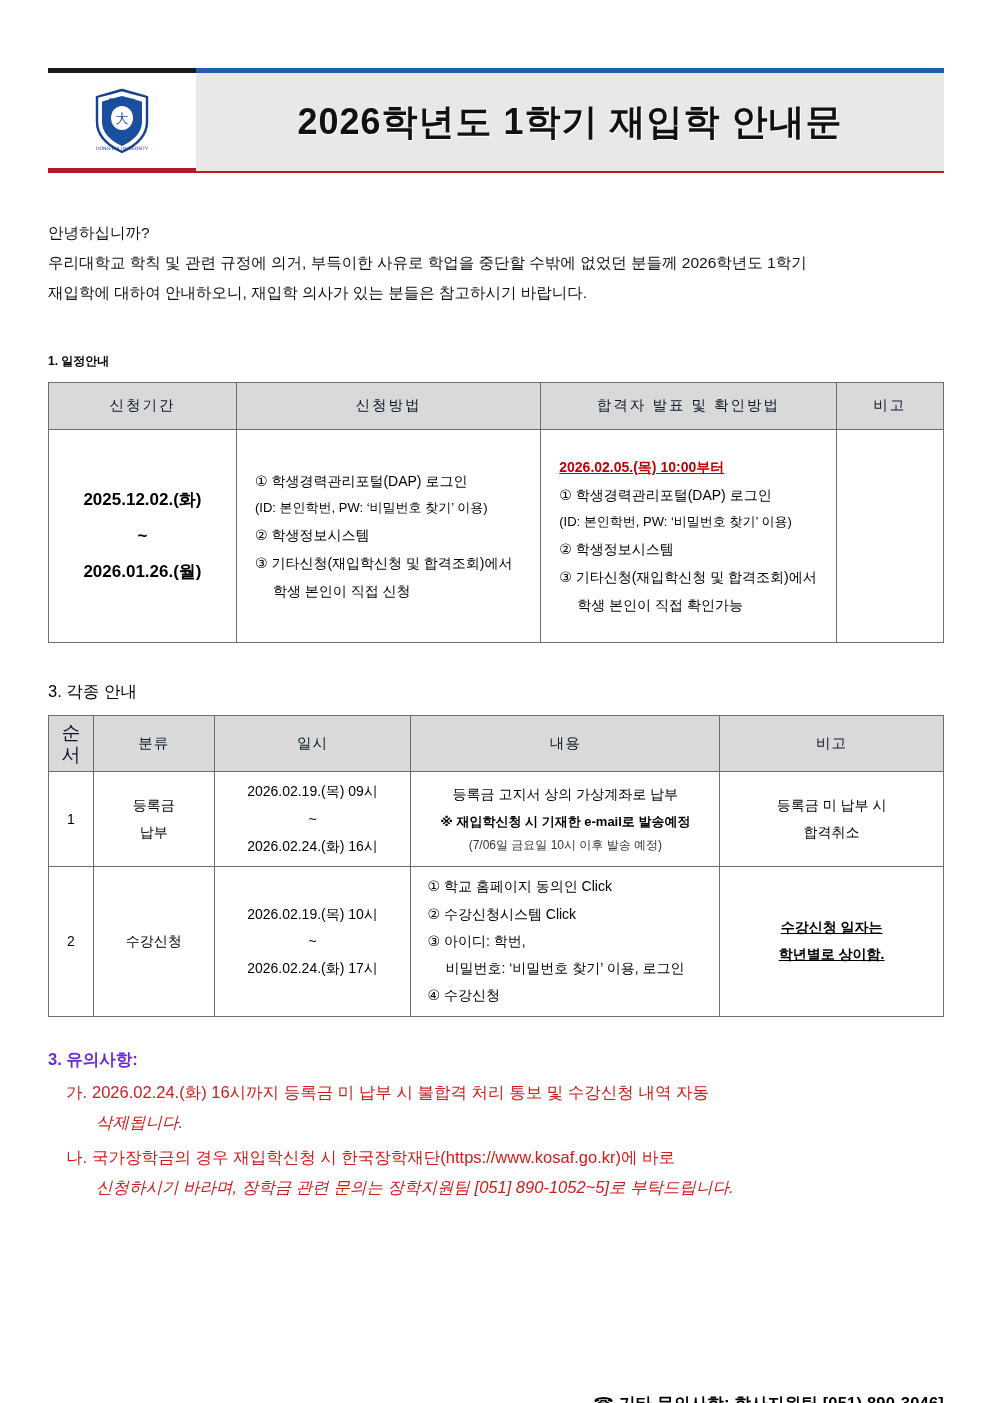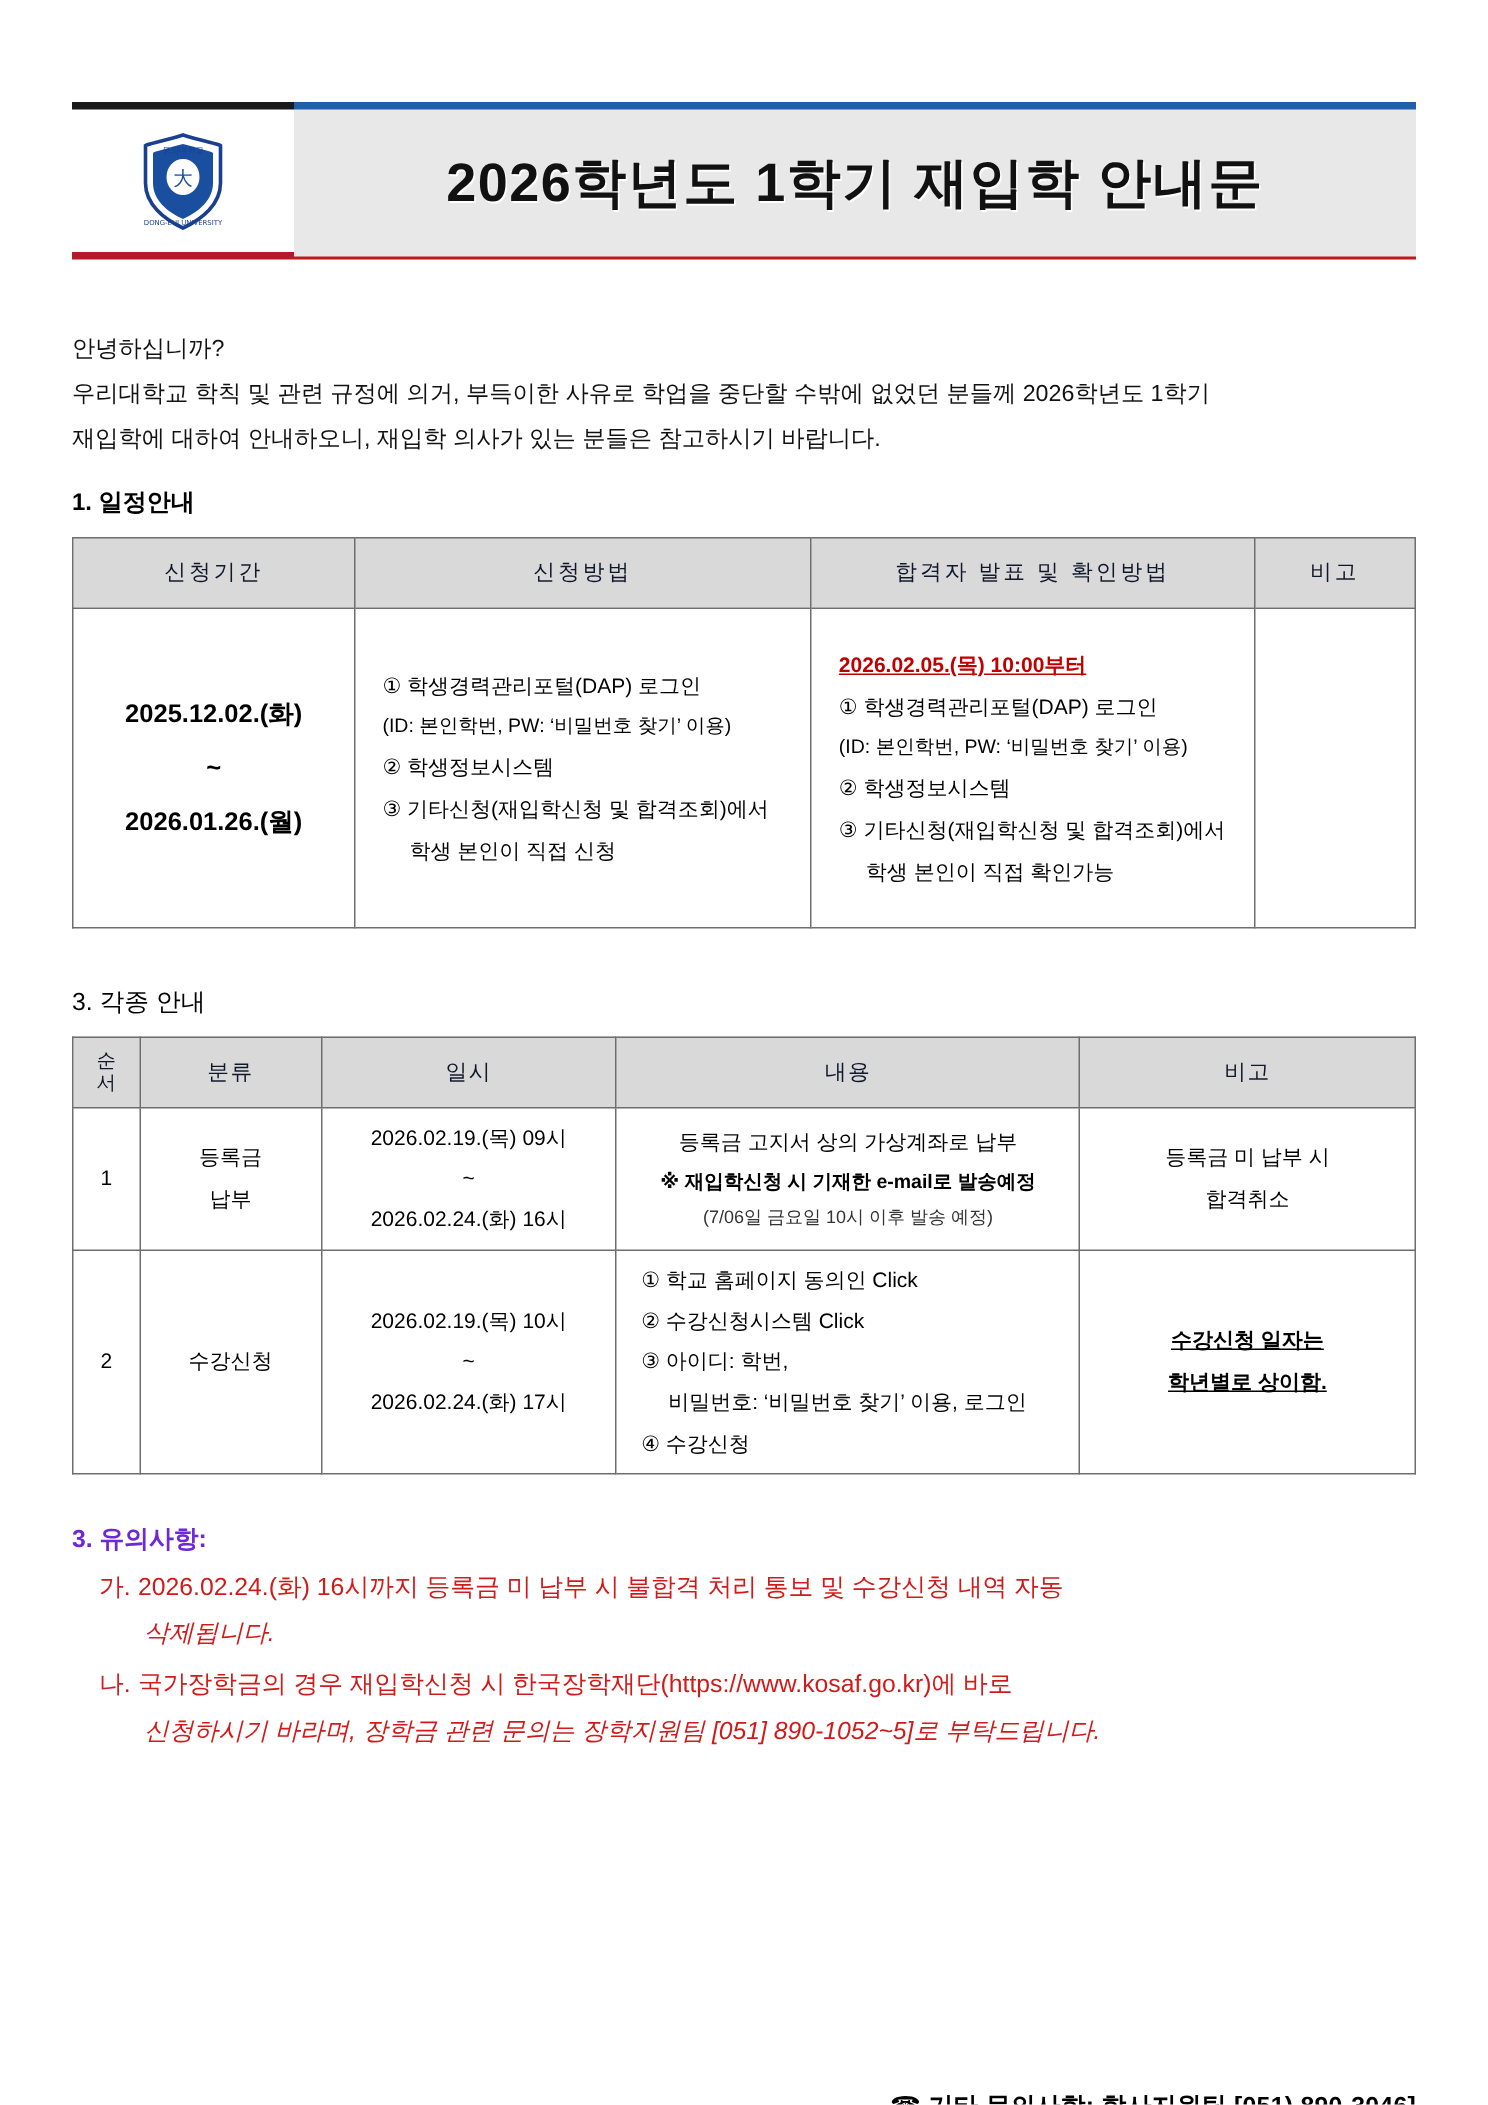--- a/index.html
+++ b/index.html
@@ -68,23 +68,23 @@
   
   .intro {
     margin-top: 45px;
     font-size: 15.5px;
     line-height: 1.95;
     color: #111;
   }
 
   
   .sec-heading {
-    font-size: 16px;
-    font-weight: bold;
-    margin-top: 16px;
+    font-size: 12px;
+    font-weight: bold;
+    margin-top: 44px;
     margin-bottom: 12px;
   }
   .sec-heading.light {
     font-weight: normal;
     font-size: 16.5px;
     margin-top: 38px;
   }
   .sec-heading.warn {
     color: #6d28d9;
     font-weight: bold;
@@ -255,21 +255,21 @@
   <table id="info-table">
     <colgroup>
       <col style="width:5%">
       <col style="width:13.5%">
       <col style="width:22%">
       <col style="width:34.5%">
       <col style="width:25%">
     </colgroup>
     <thead>
       <tr>
-        <th style="letter-spacing:0;line-height:1.15;font-size:13px;">
+        <th style="letter-spacing:0;line-height:1.15;font-size:19px;">
           <span style="display:inline-block;width:1em;word-break:break-all;">순서</span>
         </th>
         <th>분류</th>
         <th>일시</th>
         <th>내용</th>
         <th>비고</th>
       </tr>
     </thead>
     <tbody>
 

